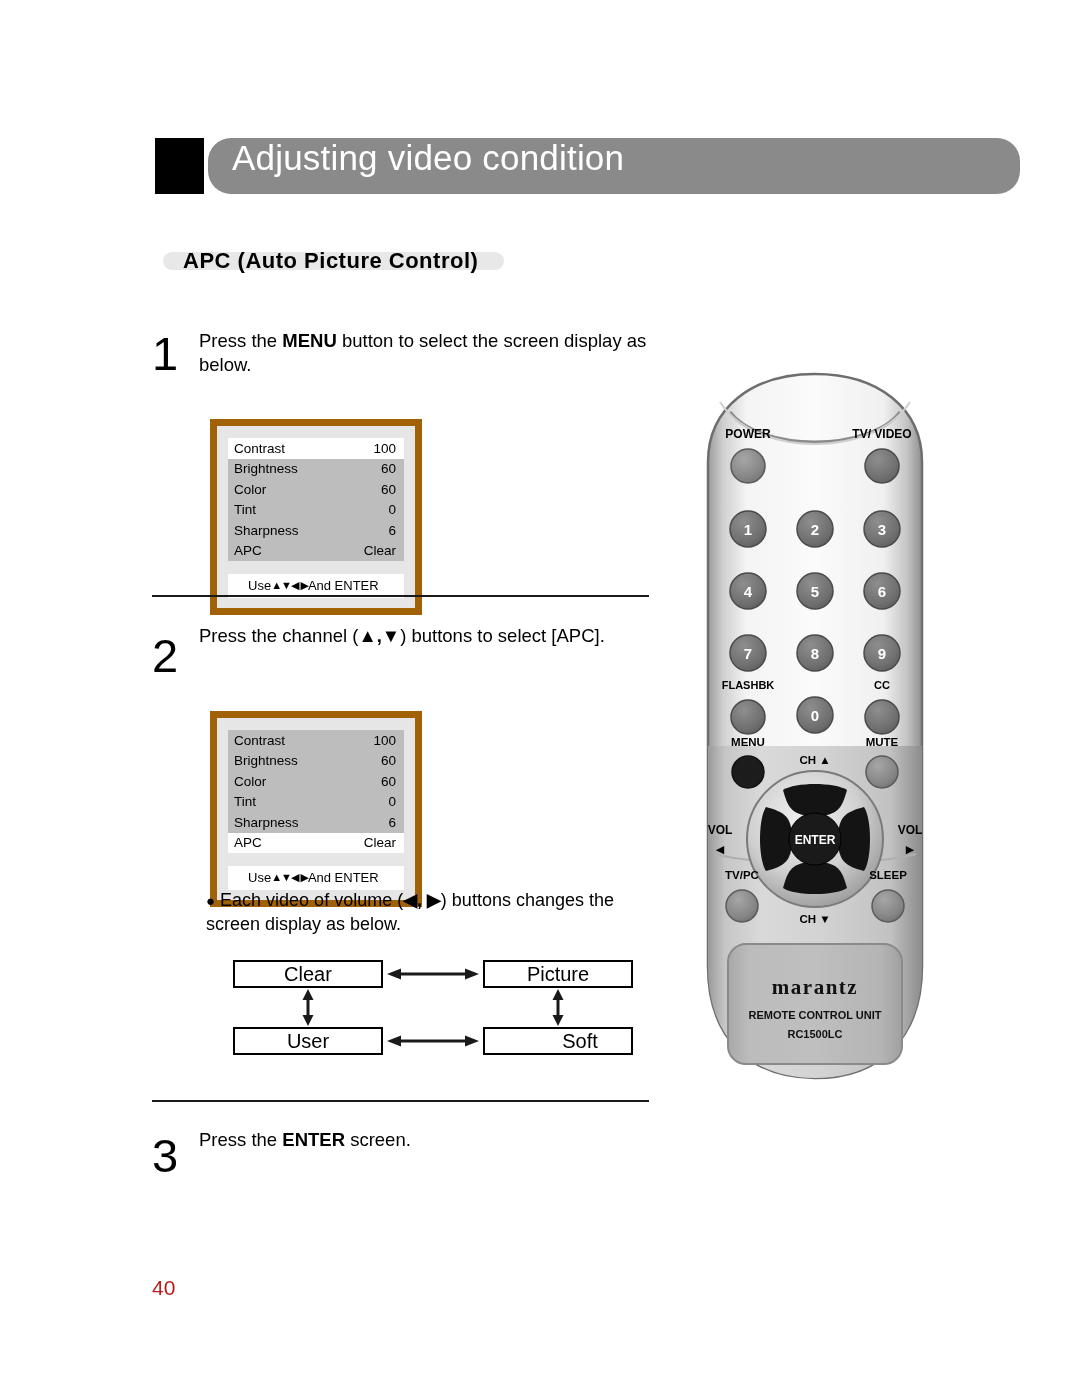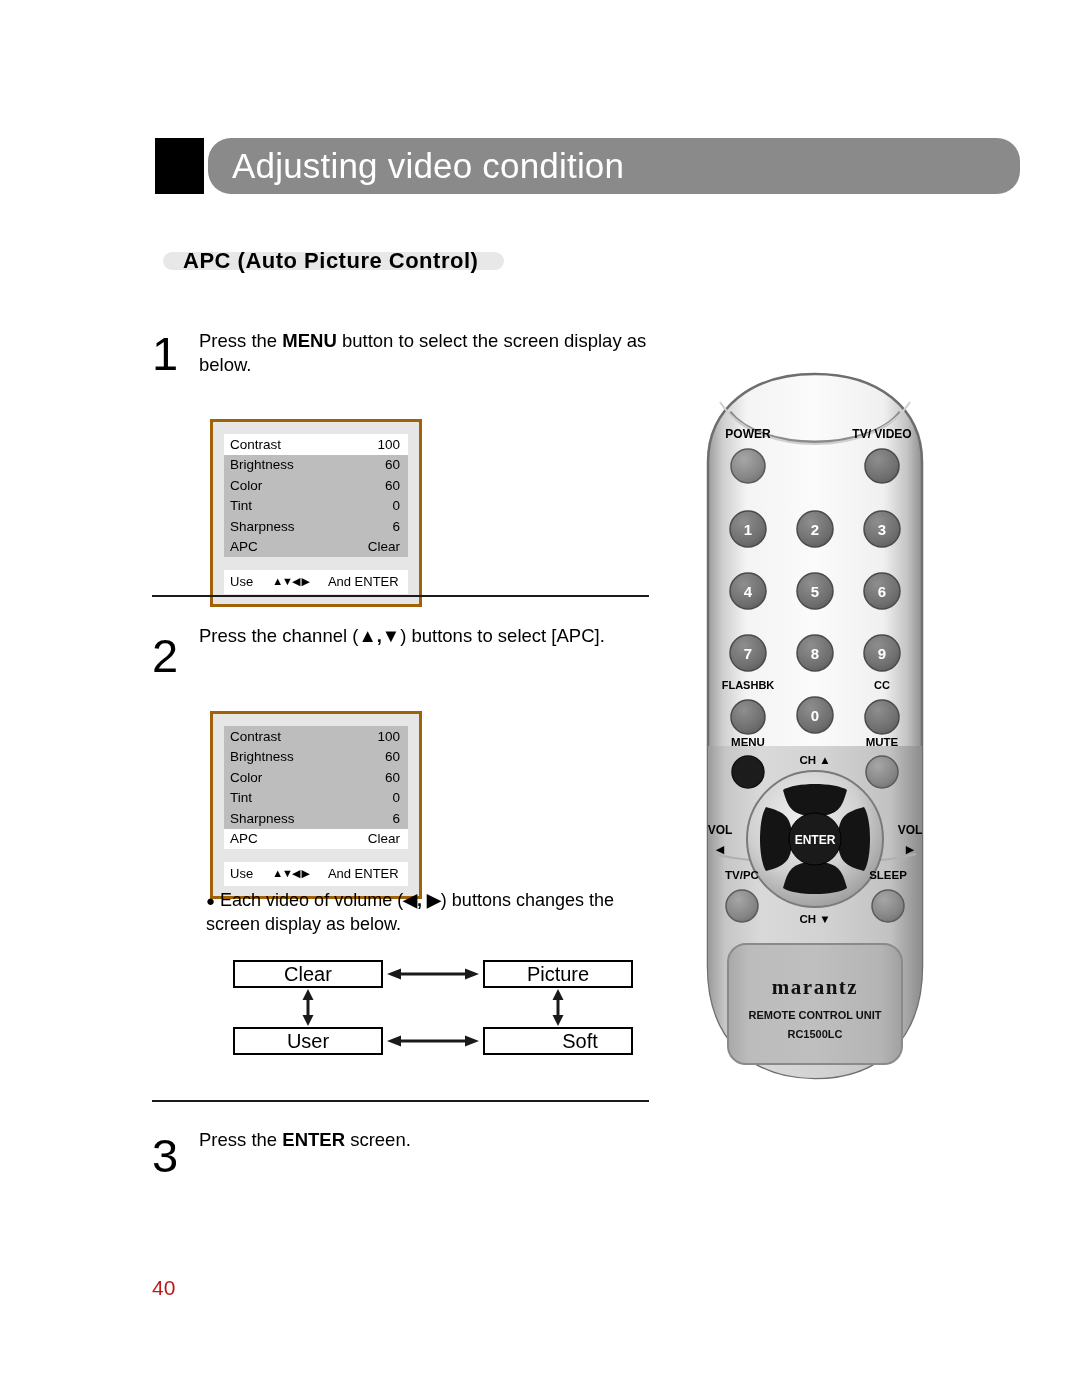--- a/index.html
+++ b/index.html
@@ -29,21 +29,20 @@
   #header-square {
     width: 49px;
     background: #000000;
     flex: 0 0 auto;
   }
   #header-bar {
     flex: 1 1 auto;
     background: #8a8a8a;
     margin-left: 4px;
     display: flex;
-    align-items: center;
     border-radius: 23px;
   }
   #header-title {
     color: #ffffff;
     font-size: 35px;
     letter-spacing: 0.2px;
     padding-left: 24px;
     white-space: nowrap;
   }
 
@@ -100,21 +99,21 @@
     border-top: 2px solid #1a1a1a;
   }
   #rule-1 { top: 595px; }
   #rule-2 { top: 1100px; }
 
   
   .osd {
     position: absolute;
     width: 212px;
     background: #e6e6e6;
-    border: 3px solid #a16207;
+    border: 7px solid #a16207;
     box-sizing: border-box;
     padding: 12px 11px 10px 11px;
   }
   #osd-1 { left: 210px; top: 419px; }
   #osd-2 { left: 210px; top: 711px; }
 
   .osd-list { background: #bdbdbd; }
   .osd-row {
     display: flex;
     justify-content: space-between;
@@ -124,24 +123,24 @@
     padding: 3.5px 8px 3.5px 6px;
     color: #000;
   }
   .osd-row.sel { background: #ffffff; }
   .osd-row .osd-val { font-variant-numeric: tabular-nums; }
 
   .osd-foot {
     margin-top: 13px;
     background: #ffffff;
     font-size: 13px;
-    padding: 4px 6px 5px 6px;
+    padding: 4px 6px 5px 20px;
     display: flex;
     align-items: center;
-    gap: 19px;
+    gap: 0;
     white-space: nowrap;
   }
   .osd-foot .arrows { letter-spacing: -1px; font-size: 11px; }
 
   
   #bullet-note {
     position: absolute;
     left: 206px;
     top: 889px;
     width: 450px;

